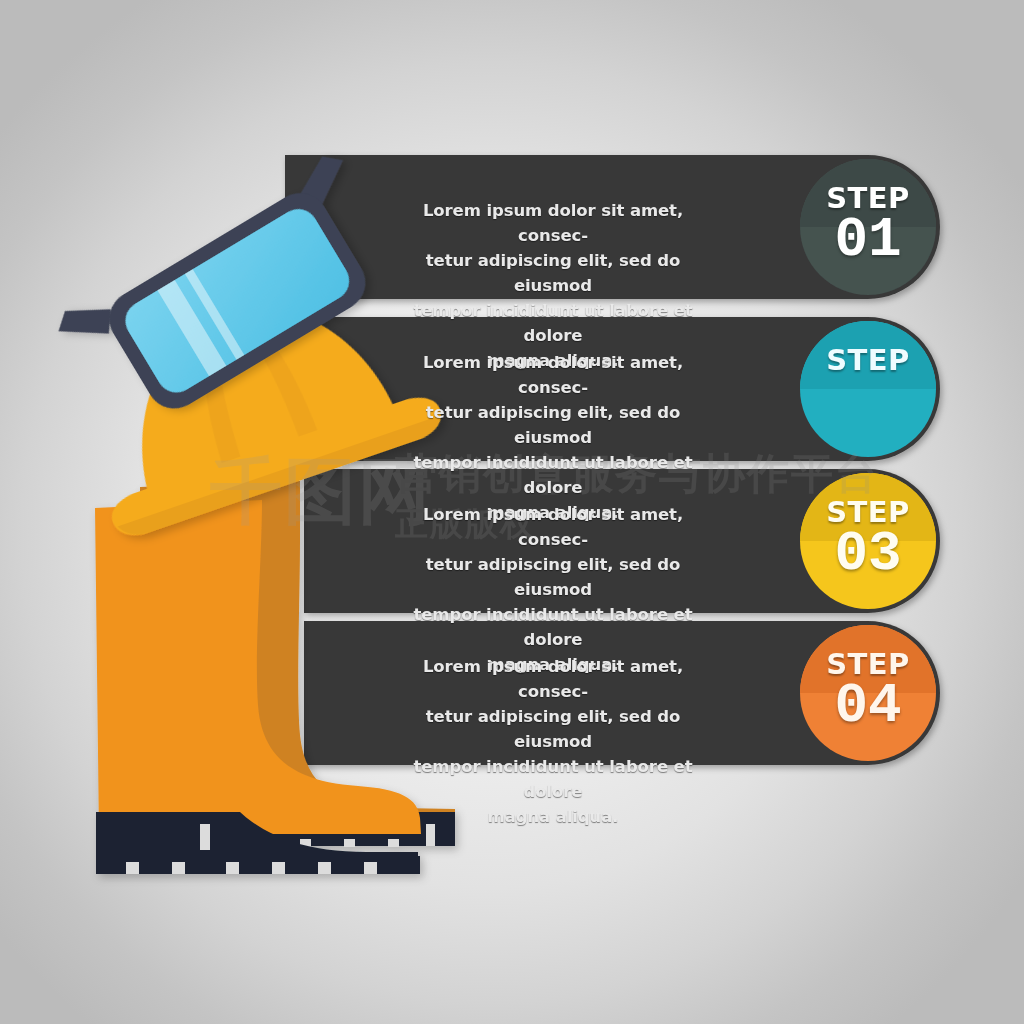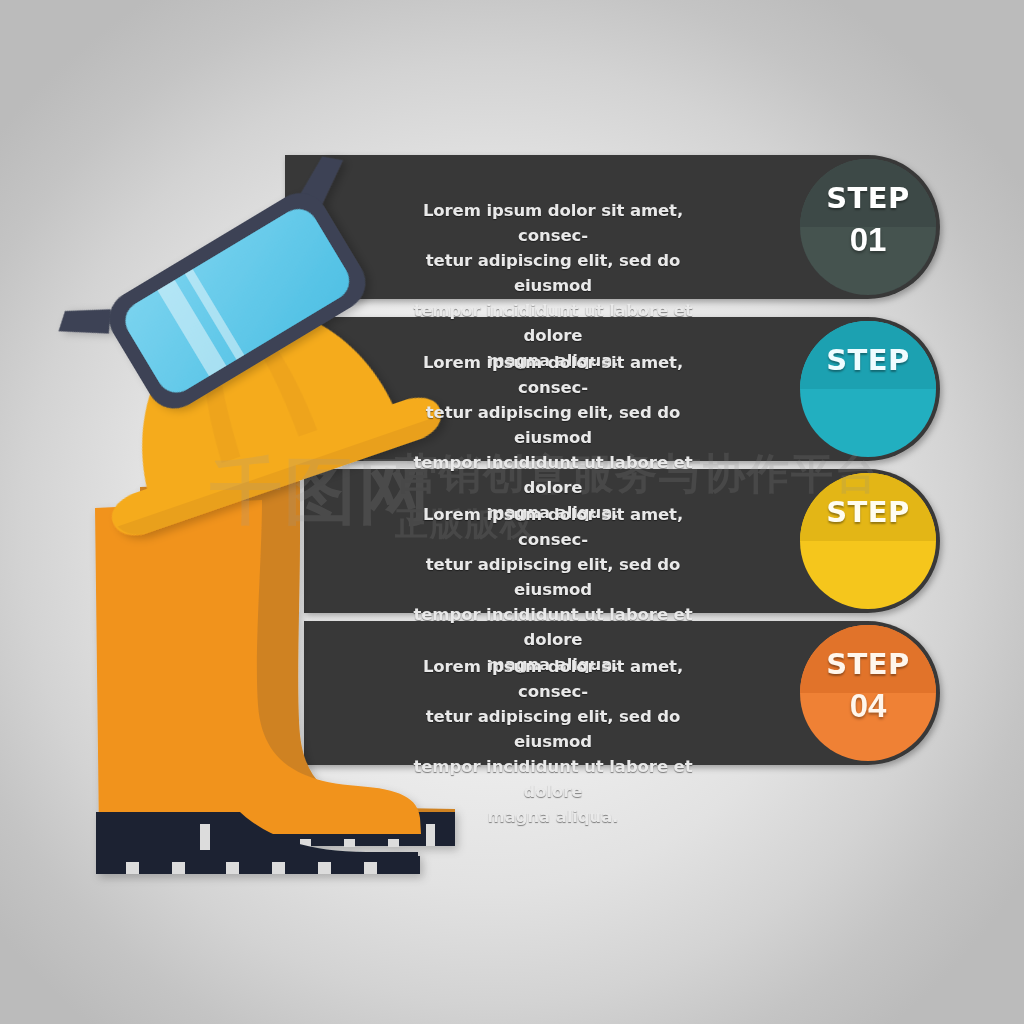--- a/index.html
+++ b/index.html
@@ -51,23 +51,23 @@
     font-family: "DejaVu Sans", sans-serif;
     font-weight: bold;
     font-size: 29px;
     letter-spacing: 0.5px;
     line-height: 30px;
     color: #ffffff;
     text-shadow: 0 2px 2px rgba(0,0,0,.35);
   }
   .badge-num {
     display: block;
-    font-family: Liberation Sans, sans-serif;
-    font-weight: bold;
-    font-size: 33px;
+    font-family: Liberation Mono, monospace;
+    font-weight: bold;
+    font-size: 56px;
     line-height: 54px;
     color: #ffffff;
     text-shadow: 0 2px 3px rgba(0,0,0,.35);
   }
   .badge-1 .badge-word, .badge-1 .badge-num { color: #ffffff; }
   .badge-2 .badge-word, .badge-2 .badge-num { color: #eefcff; }
   .badge-3 .badge-word, .badge-3 .badge-num { color: #fffdf0; }
   .badge-4 .badge-word, .badge-4 .badge-num { color: #fff6ec; }
 
   
@@ -284,20 +284,21 @@
   </div>
 
   <div class="step-text" style="left:403px; top:502px;">
     <div>Lorem ipsum dolor sit amet, consec-</div>
     <div>tetur adipiscing elit, sed do eiusmod</div>
     <div>tempor incididunt ut labore et dolore</div>
     <div>magna aliqua.</div>
   </div>
   <div class="step-badge badge-3" style="left:798px; top:497px;">
     <span class="badge-word">STEP</span>
+    <span class="badge-num">03</span>
   </div>
 
   <div class="step-text" style="left:403px; top:654px;">
     <div>Lorem ipsum dolor sit amet, consec-</div>
     <div>tetur adipiscing elit, sed do eiusmod</div>
     <div>tempor incididunt ut labore et dolore</div>
     <div>magna aliqua.</div>
   </div>
   <div class="step-badge badge-4" style="left:798px; top:649px;">
     <span class="badge-word">STEP</span>

